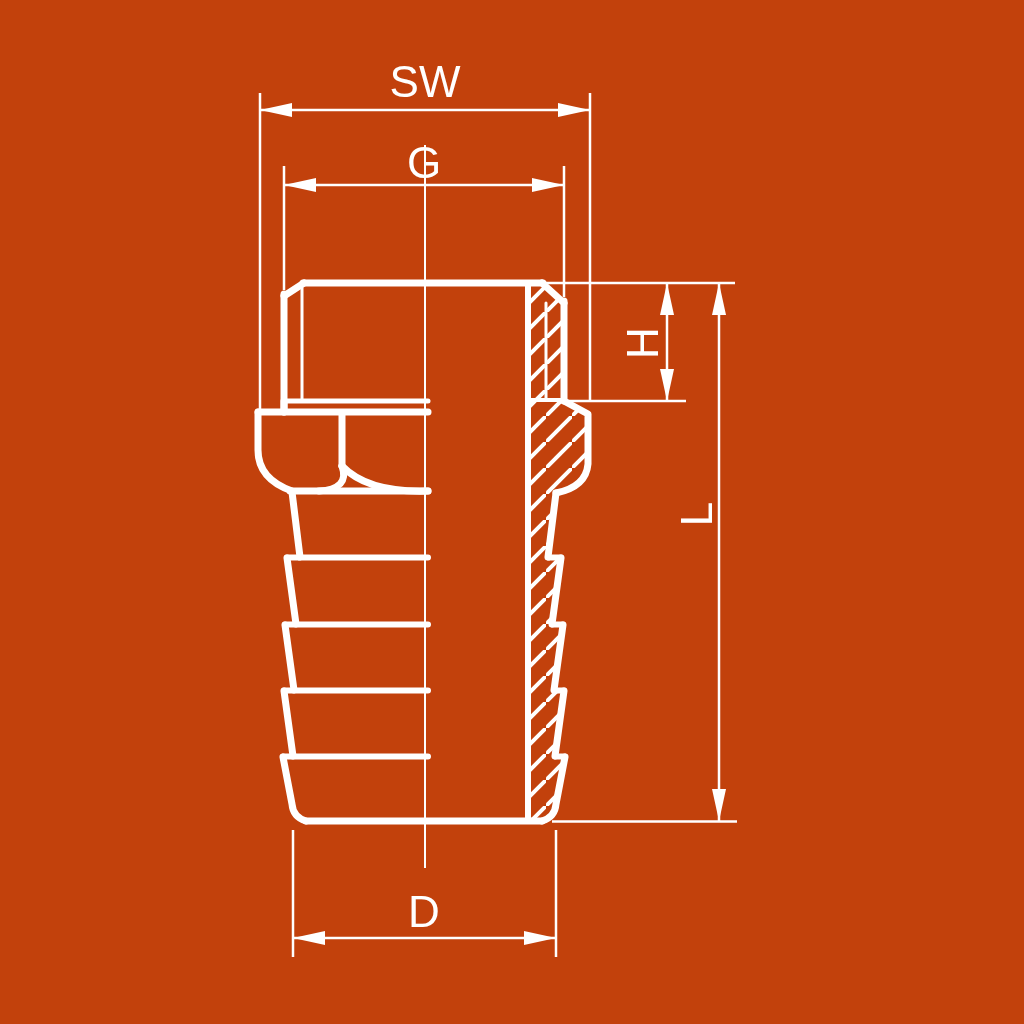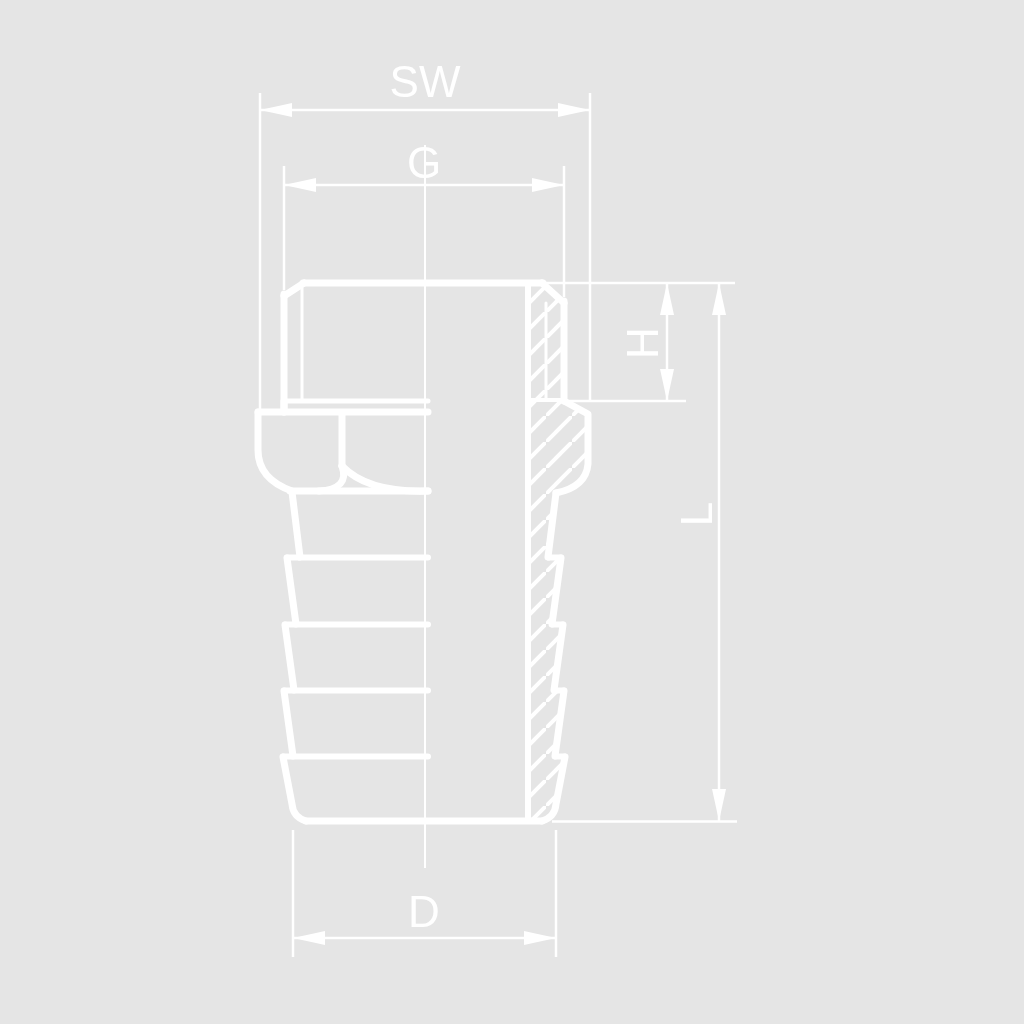--- a/index.html
+++ b/index.html
@@ -7,21 +7,21 @@
     padding: 0;
     background: #000000;
     width: 1024px;
     height: 1024px;
     overflow: hidden;
   }
   .stage {
     position: relative;
     width: 1024px;
     height: 1024px;
-    background: #e5e5e5;
+    background: #c2410c;
   }
   svg text {
     font-family: "Liberation Sans", "DejaVu Sans", sans-serif;
     font-size: 44px;
     fill: #ffffff;
     stroke: none;
   }
 </style>
 </head>
 <body>

